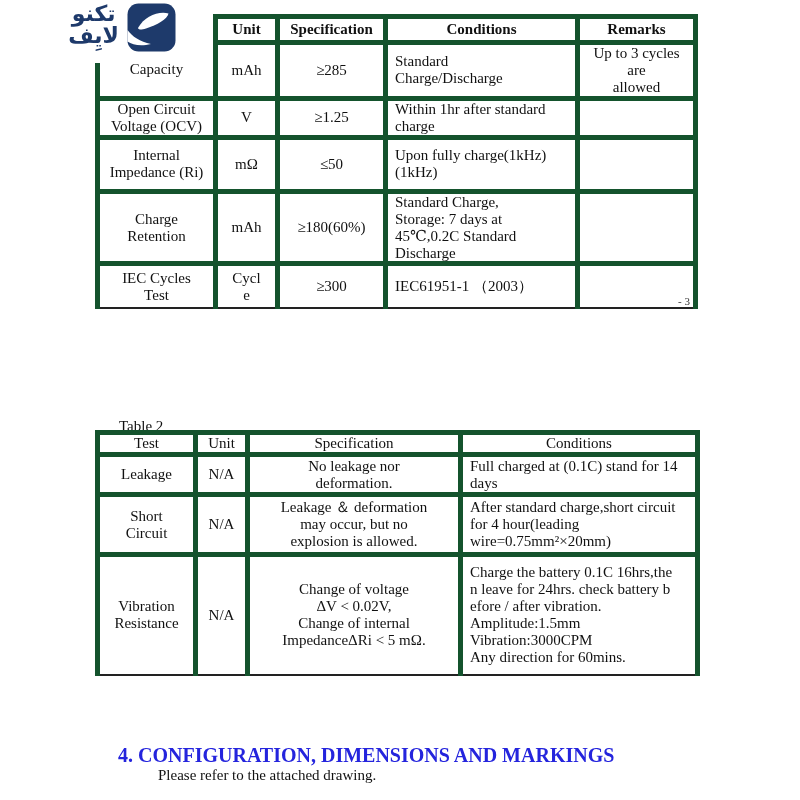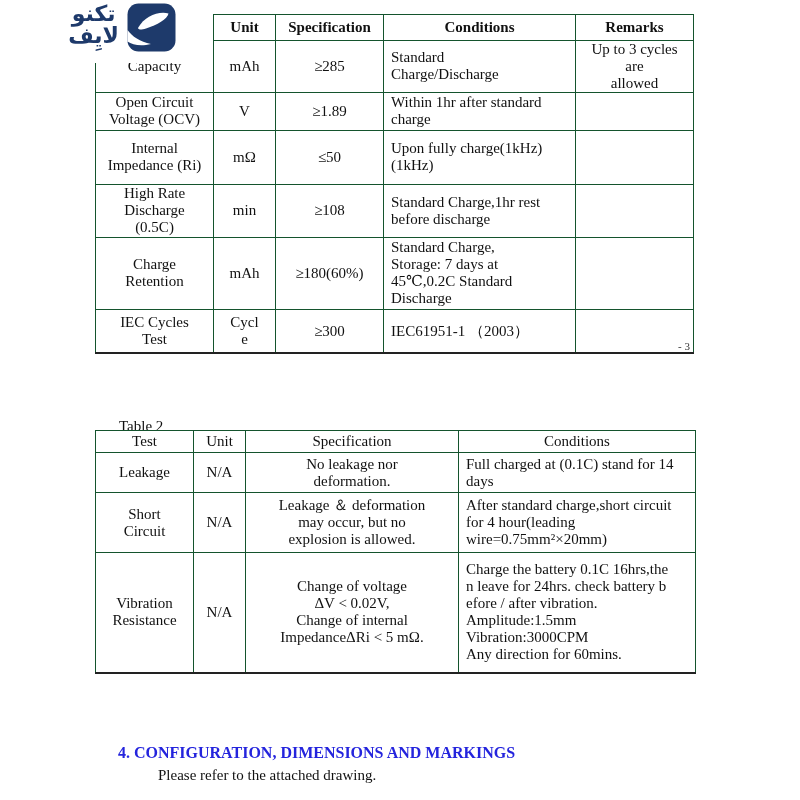--- a/index.html
+++ b/index.html
@@ -1,38 +1,38 @@
 <!DOCTYPE html>
 <html><head>
 <meta charset="utf-8">
 <style>
   html,body{margin:0;padding:0;background:#fff;}
   .page{position:relative;width:800px;height:800px;background:#ffffff;overflow:hidden;
         font-family:"Liberation Serif","DejaVu Serif",serif;color:#111;}
 
   table{border-collapse:collapse;table-layout:fixed;position:absolute;background:#fff;}
-  td{border:1px solid #14532d;text-align:center;vertical-align:middle;
+  td{border:5px solid #14532d;text-align:center;vertical-align:middle;
      font-size:15px;line-height:1.13;white-space:pre-line;padding:0 4px;overflow:hidden;}
 
   .t1{left:95px;top:14px;width:598px;}
   .t2{left:95px;top:430px;width:600px;}
   .t1 tr.hdr td{font-weight:bold;}
   .t2 tr.hdr td{font-weight:normal;}
   td.blank{border-top:hidden;border-left:hidden;border-bottom:hidden;}
   td.cond{text-align:left;padding-left:7px;}
   td.rel{position:relative;}
   .t1 tr.last td, .t2 tr.last td{border-bottom:2px solid #222;}
   .pagenum{position:absolute;right:3px;bottom:0;font-size:11px;color:#333;white-space:nowrap;}
 
   .logo{position:absolute;left:40px;top:3px;width:136px;height:60px;background:#fff;
         display:flex;justify-content:flex-end;gap:8px;z-index:5;}
   .logo-text{text-align:center;direction:rtl;font-family:"DejaVu Sans",sans-serif;
              font-weight:bold;font-size:22px;line-height:1.0;color:#1e3a6b;}
   .t2caption{position:absolute;left:119px;top:418px;font-size:15px;color:#111;}
-  .sec-heading{position:absolute;left:118px;top:744px;font-size:16px;font-weight:bold;color:#2424dd;}
+  .sec-heading{position:absolute;left:118px;top:744px;font-size:20px;font-weight:bold;color:#2424dd;}
   .sec-body{position:absolute;left:146px;top:767px;font-size:15px;color:#111;margin-left:12px;}
 </style>
 </head>
 <body>
 
 <div class="page">
 
   <table class="t1">
     <colgroup>
       <col style="width:118px">
@@ -56,42 +56,32 @@
       <td class="cond">Standard
 Charge/Discharge</td>
       <td>Up to 3 cycles
 are
 allowed</td>
     </tr>
     <tr style="height:38px">
       <td>Open Circuit
 Voltage (OCV)</td>
       <td>V</td>
-      <td>≥1.89</td>
+      <td>≥1.25</td>
       <td class="cond">Within 1hr after standard
 charge</td>
       <td></td>
     </tr>
     <tr style="height:54px">
       <td>Internal
 Impedance (Ri)</td>
       <td>mΩ</td>
       <td>≤50</td>
       <td class="cond">Upon fully charge(1kHz)
 (1kHz)</td>
-      <td></td>
-    </tr>
-    <tr style="height:53px">
-      <td>High Rate
-Discharge
-(0.5C)</td>
-      <td>min</td>
-      <td>≥108</td>
-      <td class="cond">Standard Charge,1hr rest
-before discharge</td>
       <td></td>
     </tr>
     <tr style="height:72px">
       <td>Charge
 Retention</td>
       <td>mAh</td>
       <td>≥180(60%)</td>
       <td class="cond">Standard Charge,
 Storage: 7 days at
 45℃,0.2C Standard

